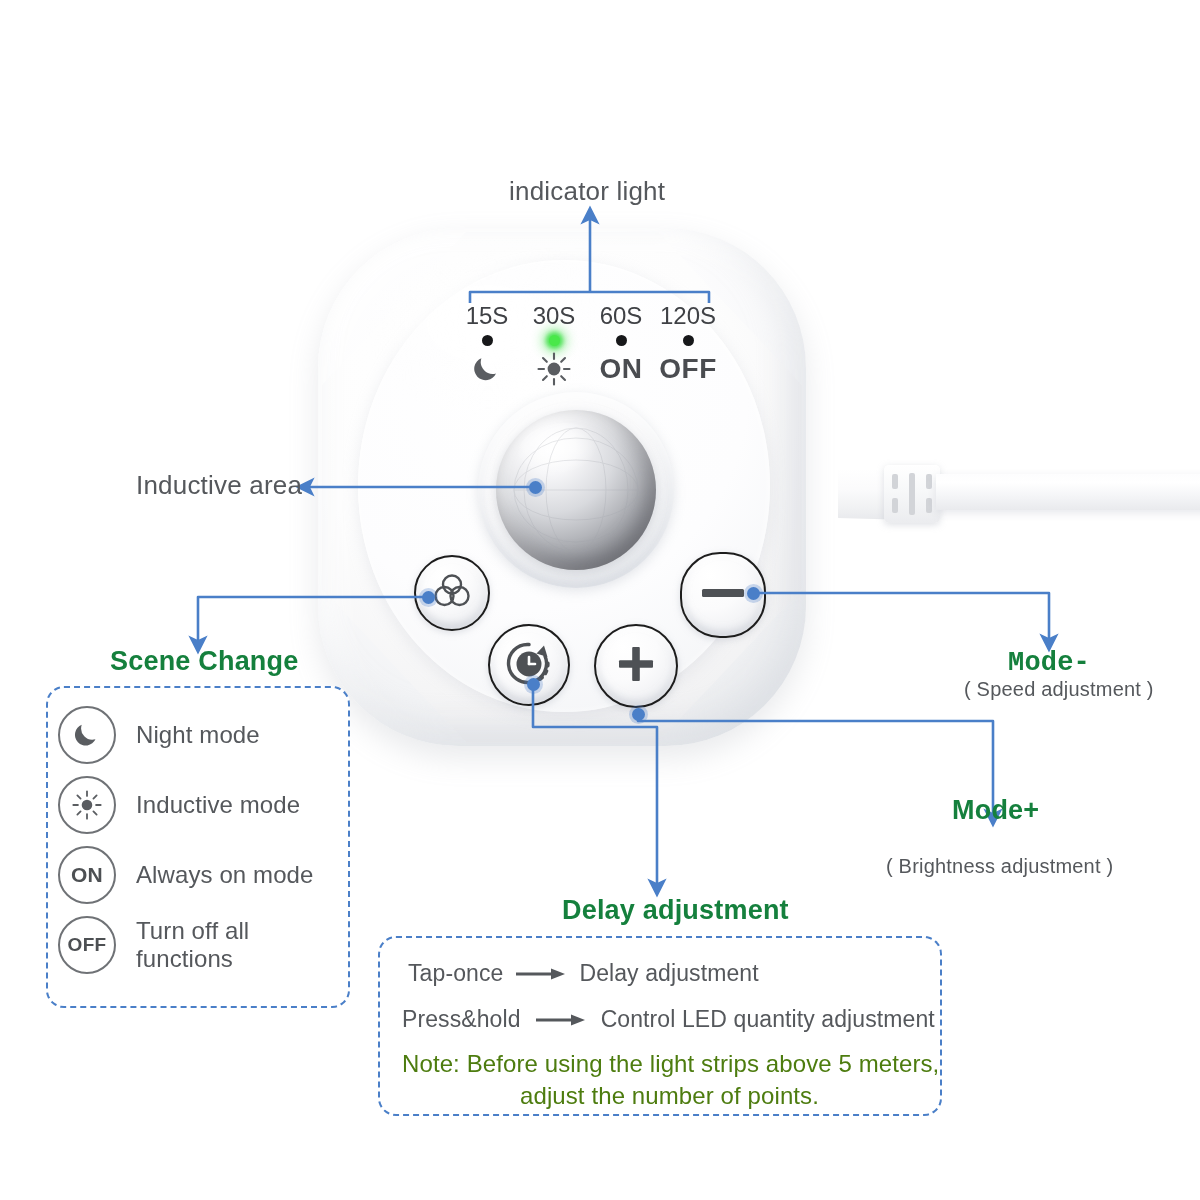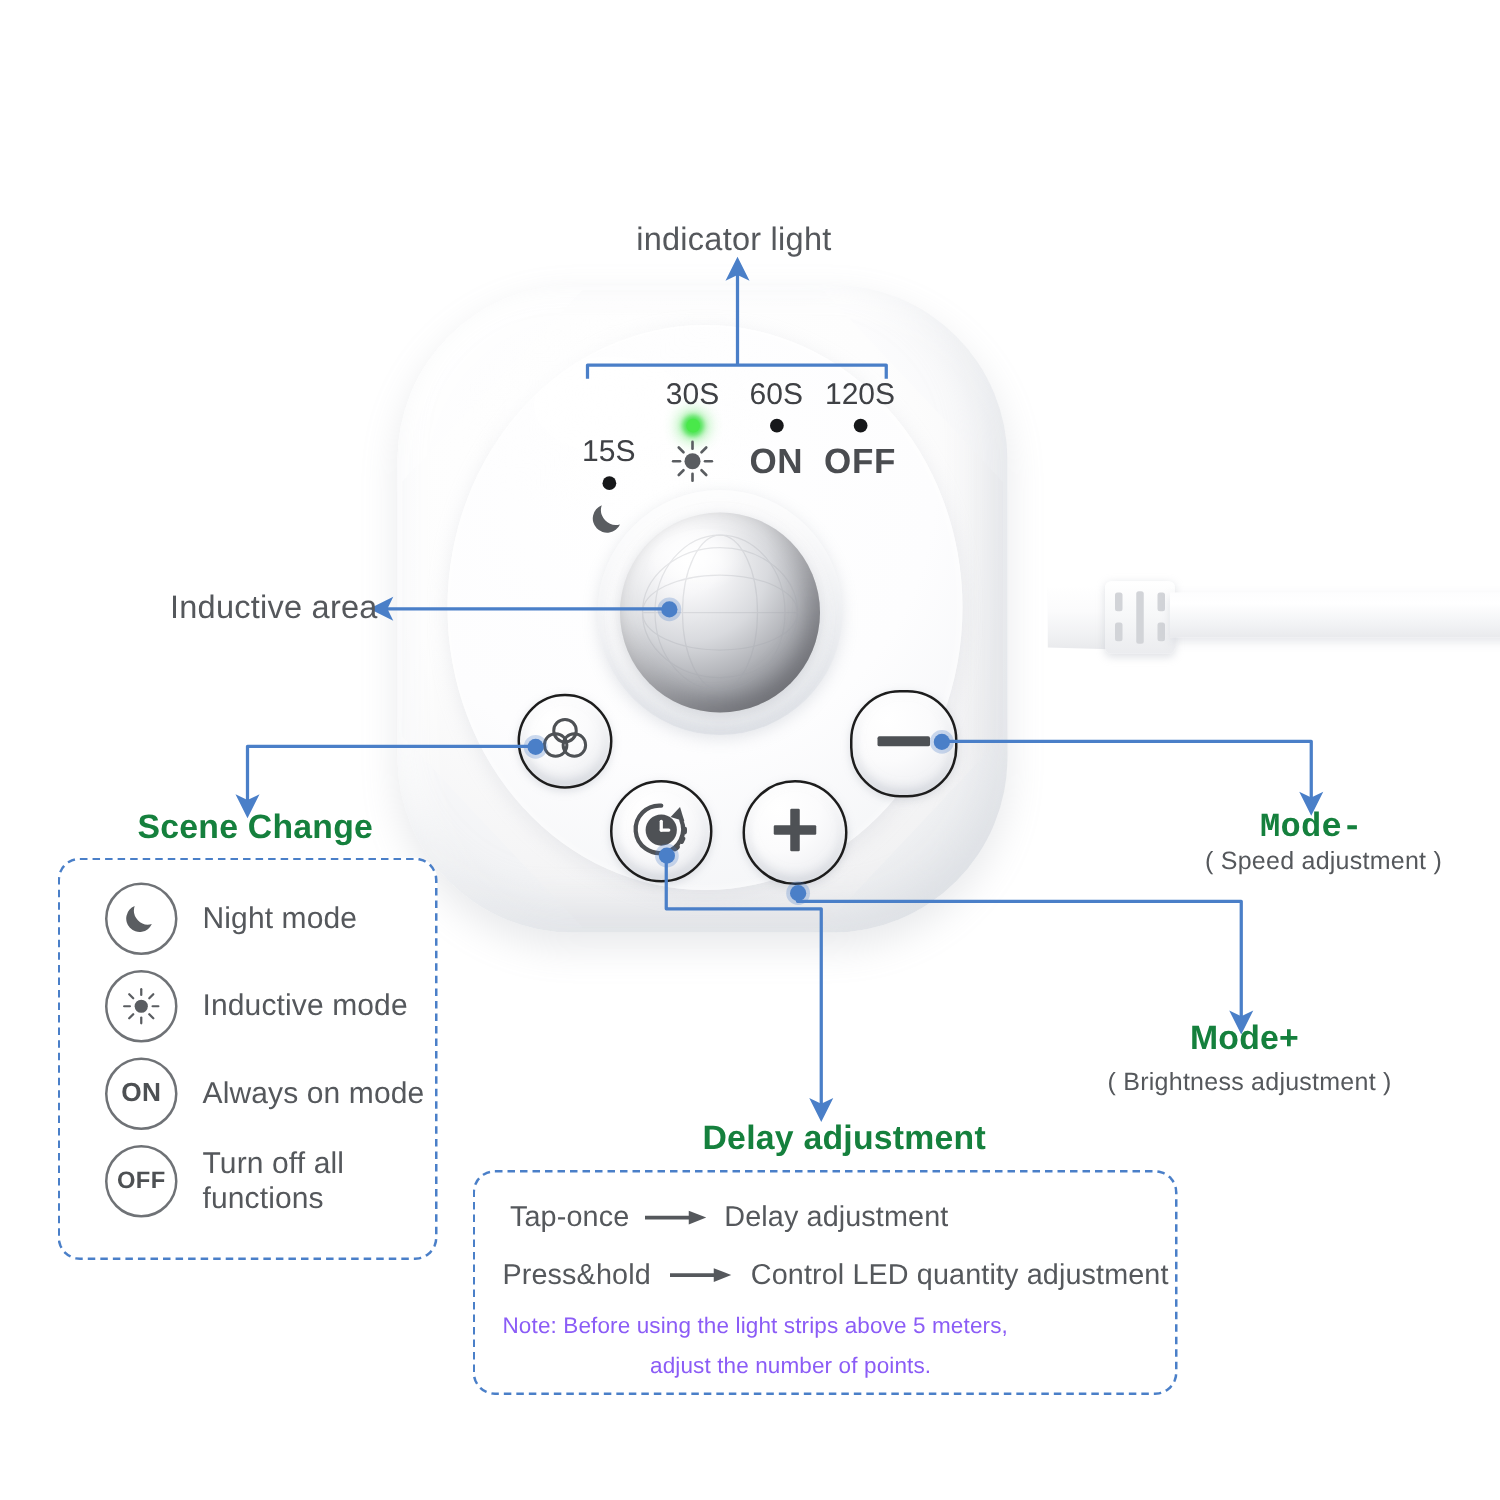--- a/index.html
+++ b/index.html
@@ -12,21 +12,21 @@
     color:#4a4a4a;
   }
   .stage{position:absolute;left:0;top:0;width:1200px;height:1200px;}
   svg.layer{position:absolute;left:0;top:0;width:1200px;height:1200px;overflow:visible;}
   .txt{position:absolute;white-space:nowrap;}
 
   
   .lbl-plain{font-size:26px;color:#55585c;letter-spacing:.2px;}
   .lbl-bold{font-size:27px;font-weight:bold;color:#15803d;letter-spacing:.2px;}
   .lbl-sub{font-size:20px;color:#55585c;letter-spacing:.2px;}
-  .lbl-note{font-size:18px;color:#8b5cf6;letter-spacing:.1px;}
+  .lbl-note{font-size:24px;color:#4d7c0f;letter-spacing:.1px;}
   .lbl-inst{font-size:23px;color:#55585c;letter-spacing:.1px;}
   .lbl-legend{font-size:24px;color:#55585c;letter-spacing:.1px;}
 
   
   #device{
     position:absolute;left:322px;top:232px;width:492px;height:530px;
   }
   .body-shell{
     position:absolute;left:0px;top:0px;width:480px;height:510px;
     background:
@@ -137,21 +137,21 @@
     box-shadow:0 3px 8px rgba(180,185,195,.32);
   }
 
   
   .dashbox{
     position:absolute;border:2px dashed #4a7fc8;border-radius:18px;background:#ffffff;
   }
   #legend-box{left:46px;top:686px;width:300px;height:318px;}
   #inst-box{left:378px;top:936px;width:560px;height:176px;}
 
-  .legend-row{position:absolute;left:36px;height:58px;display:flex;align-items:center;}
+  .legend-row{position:absolute;left:10px;height:58px;display:flex;align-items:center;}
   .legend-ico{
     width:54px;height:54px;border-radius:50%;border:2px solid #6f7276;
     display:flex;align-items:center;justify-content:center;flex:0 0 auto;
   }
   .legend-ico .wordtxt{font-size:21px;font-weight:bold;color:#4d5053;letter-spacing:.3px;}
   .legend-ico .wordtxt.sm{font-size:19px;}
   .legend-text{margin-left:20px;}
 
   .inst-row{position:absolute;display:flex;align-items:center;}
   .arrowglyph{margin:0 12px;display:inline-flex;}
@@ -165,21 +165,21 @@
 <div class="stage">
 
   <div id="device">
     <div class="body-round"></div>
     <div class="body-shell"></div>
     <div class="body-face"></div>
     <div class="sheen"></div>
 
     <div class="ind-wrap">
 
-      <div class="ind-col" style="left:0px;top:0px;margin-top:46px;">
+      <div class="ind-col" style="left:0px;top:0px;">
         <div class="ind-s">15S</div>
         <div class="ind-dot"></div>
         <div class="ind-glyph">
           <svg width="34" height="34" viewBox="0 0 34 34">
             <path d="M26 21.5a12 12 0 0 1-14.6-15.3A11.4 11.4 0 1 0 26 21.5Z" fill="#5a5d61"></path>
           </svg>
         </div>
       </div>
 
       <div class="ind-col" style="left:67px;top:0px;">
@@ -327,21 +327,21 @@
 
   <div class="txt lbl-plain" style="left:136px;top:470px;">Inductive area</div>
 
   <div class="txt lbl-bold" style="left:110px;top:646px;">Scene Change</div>
 
   <div class="txt lbl-bold" style="left:562px;top:895px;">Delay adjustment</div>
 
   <div class="txt lbl-bold" style="left:1008px;top:648px;font-family:Liberation Mono, monospace;">Mode-</div>
   <div class="txt lbl-sub" style="left:964px;top:678px;">( Speed adjustment )</div>
 
-  <div class="txt lbl-bold" style="left:952px;top:815px;">Mode+</div>
+  <div class="txt lbl-bold" style="left:952px;top:795px;">Mode+</div>
   <div class="txt lbl-sub" style="left:886px;top:855px;">( Brightness adjustment )</div>
 
   <div class="dashbox" id="legend-box">
 
     <div class="legend-row" style="top:18px;">
       <span class="legend-ico">
         <svg width="32" height="32" viewBox="0 0 34 34">
           <path d="M26 21.5a12 12 0 0 1-14.6-15.3A11.4 11.4 0 1 0 26 21.5Z" fill="#5a5d61"></path>
         </svg>
       </span>

